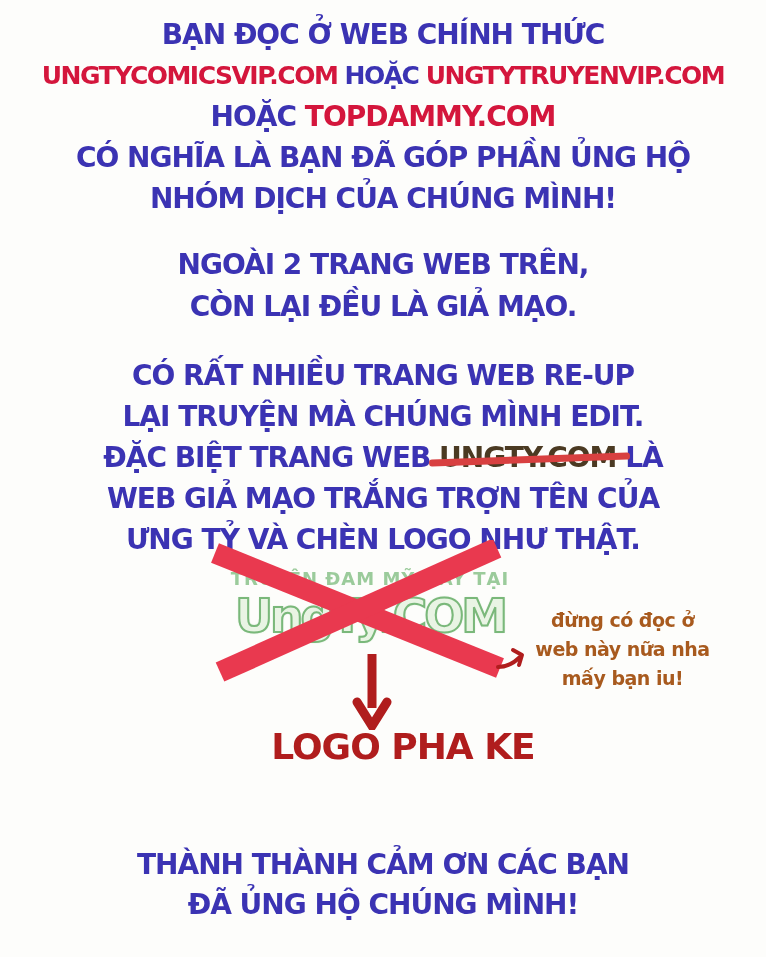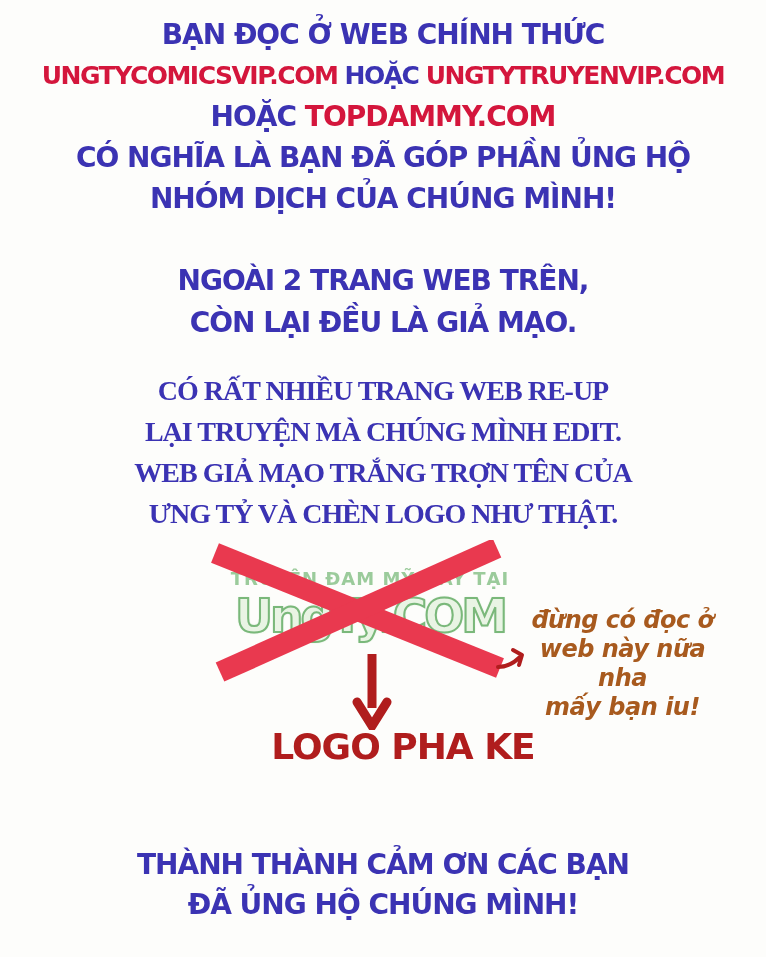--- a/index.html
+++ b/index.html
@@ -13,24 +13,24 @@
     text-align:center;
   }
   .block{position:absolute;left:0;right:0;}
   .line{line-height:41px;font-size:28px;letter-spacing:-1px;color:var(--blue);}
   
   .intro{top:14px;}
   .intro .domains{font-size:25px;letter-spacing:-1.5px;}
   .red{color:var(--red);}
   .blue{color:var(--blue);}
   
-  .notice{top:260px;}
+  .notice{top:244px;}
   .notice .line{line-height:42px;}
   
-  .warning{top:370px;font-family:Liberation Serif, serif;}
+  .warning{top:355px;}
   .strike{position:relative;color:var(--strike_text);display:inline-block;}
   .strike::after{
     content:"";position:absolute;left:-10px;right:-14px;top:46%;height:7px;
     background:var(--strike_line);transform:rotate(-2deg);border-radius:3px;
   }
   
   .scene{top:560px;height:212px;}
   .tagline{
     position:absolute;top:8px;left:0;right:26px;
     font-size:18px;letter-spacing:1px;color:var(--green_tagline);
@@ -38,22 +38,22 @@
   .sitename{
     position:absolute;top:28px;left:0;right:26px;
     font-size:47px;letter-spacing:-3px;
     color:var(--green_fill);
     -webkit-text-stroke:2px var(--green_stroke);
     text-shadow:0 0 2px var(--green_stroke);
   }
   .cross-svg{position:absolute;left:195px;top:-20px;}
   .note{
     position:absolute;left:515px;top:46px;width:215px;
-    font-size:24px;line-height:29px;letter-spacing:-0.5px;
-    font-style:italic;color:var(--brown);
+    font-size:19px;line-height:29px;letter-spacing:-0.5px;
+    color:var(--brown);
   }
   .down-arrow-svg{position:absolute;left:350px;top:90px;}
   .caption{
     position:absolute;top:166px;left:0;right:0;
     font-size:36px;letter-spacing:-1px;color:var(--dark_red);padding-left:40px;
   }
   
   .footer{top:845px;}
   .footer .line{line-height:40px;}
 </style>
@@ -78,20 +78,25 @@
   </div>
 
   <div class="block notice">
     <div class="line">NGOÀI 2 TRANG WEB TRÊN,</div>
     <div class="line">CÒN LẠI ĐỀU LÀ GIẢ MẠO.</div>
   </div>
 
   <div class="block warning">
     <div class="line">CÓ RẤT NHIỀU TRANG WEB RE-UP</div>
     <div class="line">LẠI TRUYỆN MÀ CHÚNG MÌNH EDIT.</div>
+    <div class="line">
+      <span>ĐẶC BIỆT TRANG WEB</span>
+      <span class="strike">UNGTY.COM</span>
+      <span>LÀ</span>
+    </div>
     <div class="line">WEB GIẢ MẠO TRẮNG TRỢN TÊN CỦA</div>
     <div class="line">ƯNG TỶ VÀ CHÈN LOGO NHƯ THẬT.</div>
   </div>
 
   <div class="block scene">
     <div class="tagline">TRUYỆN ĐAM MỸ HAY TẠI</div>
     <div class="sitename">UngTy.COM</div>
 
     <svg class="cross-svg" width="345" height="155" viewBox="0 0 345 155">
       <line x1="20" y1="13" x2="305" y2="128" style="stroke:var(--x_red)" stroke-width="21"></line>

